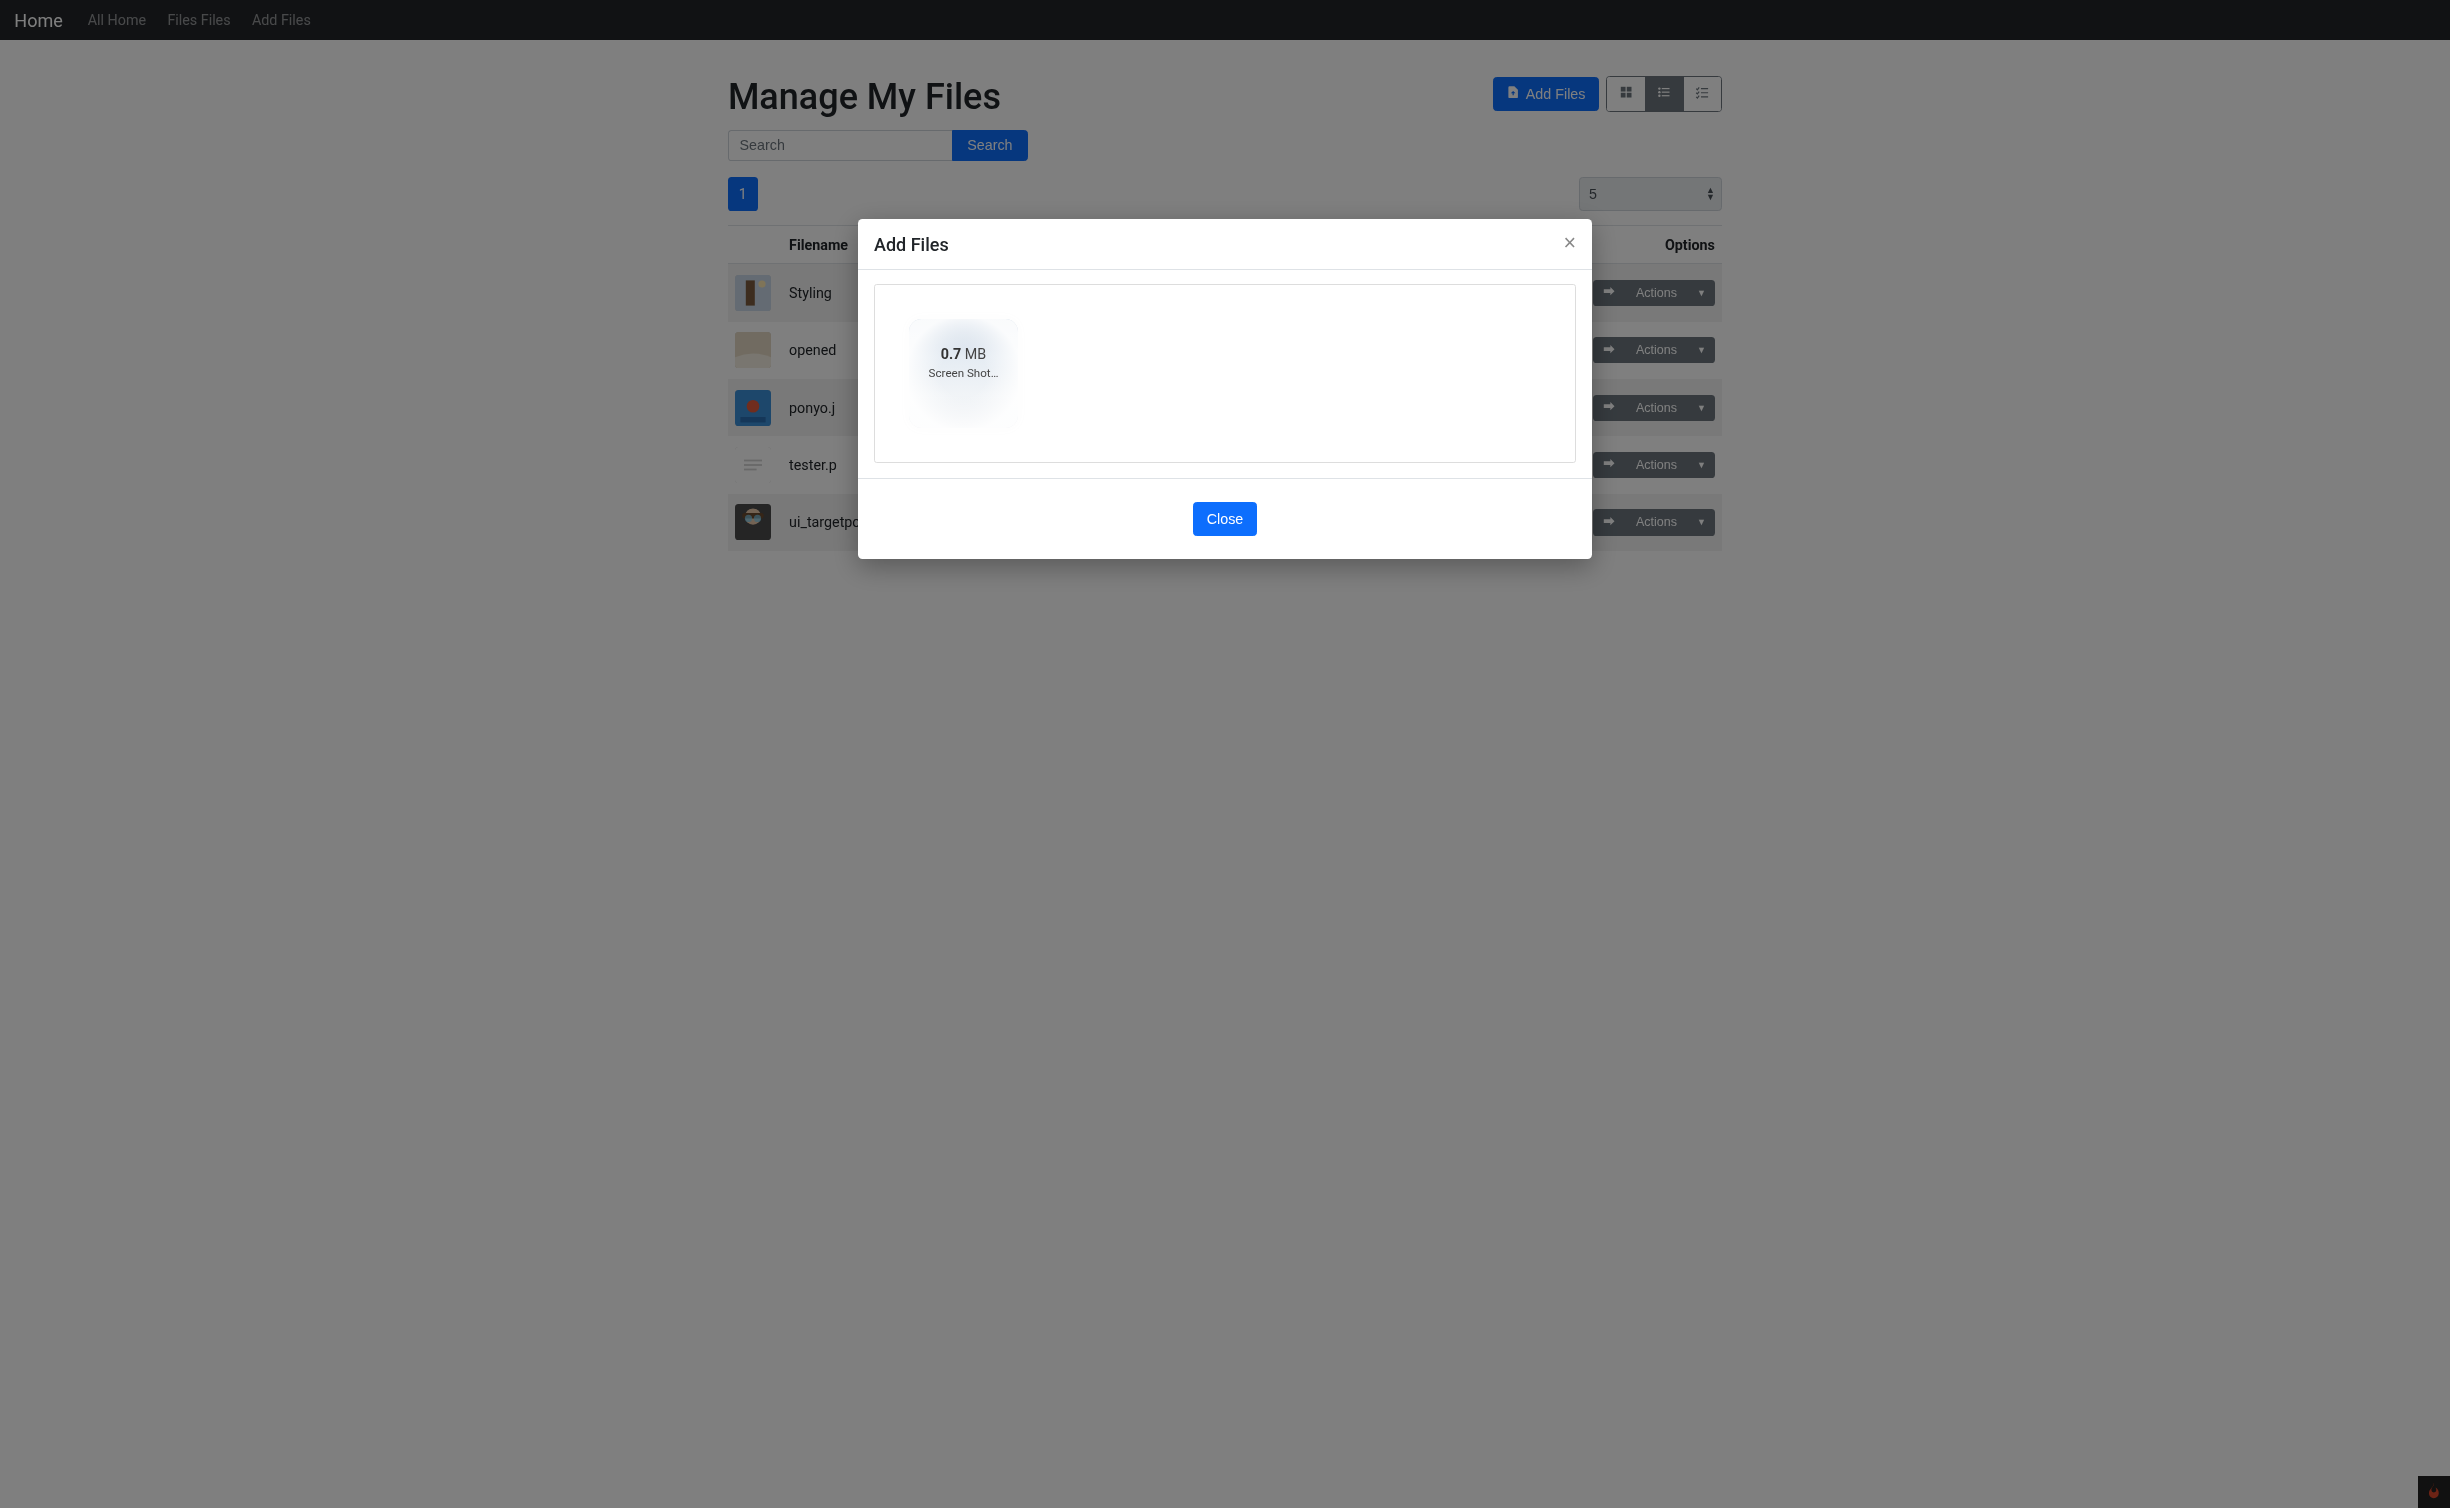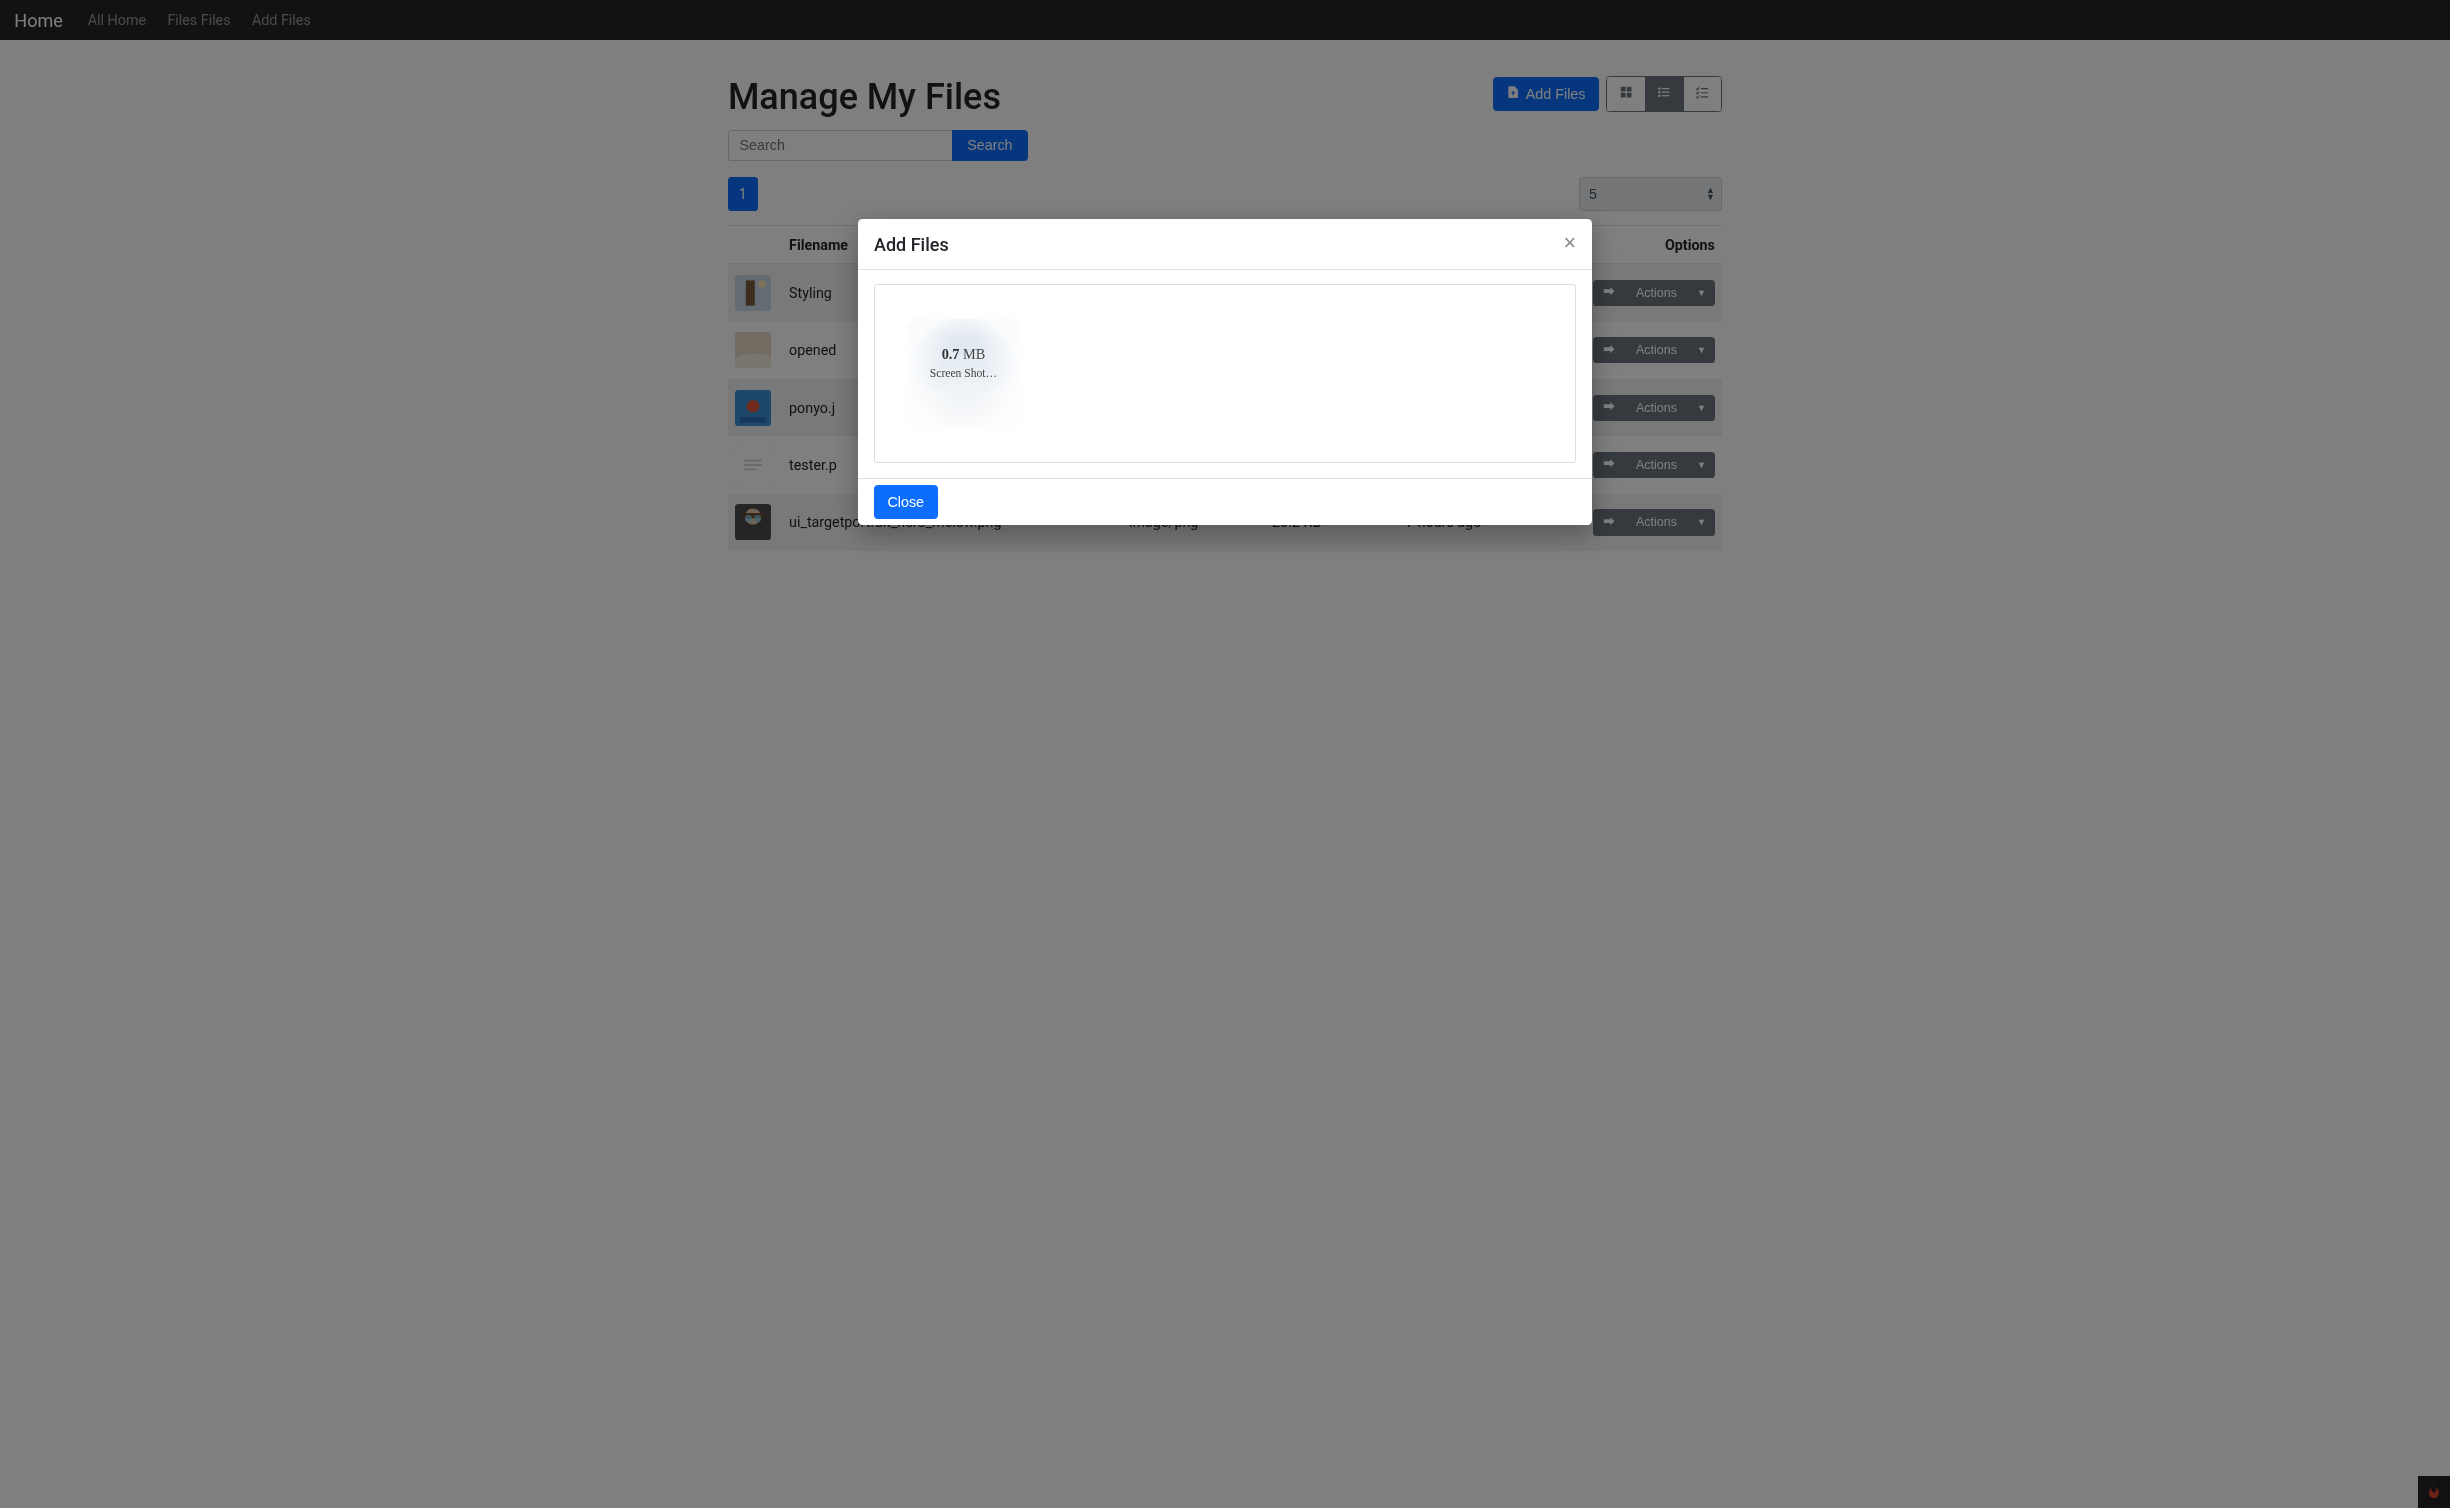--- a/index.html
+++ b/index.html
@@ -260,21 +260,20 @@
   }
   .modal-body {
     padding: 14.3px 16px;
   }
   .dropzone {
     border: 1.8px solid #ddd;
     border-radius: 2.7px;
     min-height: 179px;
     padding: 34px 34px;
     background: #fff;
-    font-family: Liberation Serif, serif;
   }
   .file-preview {
     width: 109px;
     height: 109px;
     border-radius: 12.5px;
     position: relative;
     background: linear-gradient(180deg,#c6d3e2 0%, #e5ecf3 35%, #f1f4f7 70%, #eceff3 100%);
     box-shadow: 0 0 14.3px 5.4px rgba(255,255,255,1), 0 0 10.7px rgba(0,0,0,0.04);
     overflow: hidden;
     display: flex;
@@ -298,24 +297,24 @@
   .file-name {
     font-size: 11.6px;
     color: #444;
     z-index: 1;
     max-width: 81px;
     white-space: nowrap;
     overflow: hidden;
     text-overflow: ellipsis;
   }
   .modal-footer {
-    padding: 6px 16px;
+    padding: 23px 16px;
     border-top: 0.9px solid #dee2e6;
     display: flex;
-    justify-content: flex-start;
+    justify-content: center;
   }
 
   
   .flame-badge {
     position: fixed;
     right: 0;
     bottom: 0;
     width: 32px;
     height: 32px;
     background: #222;

